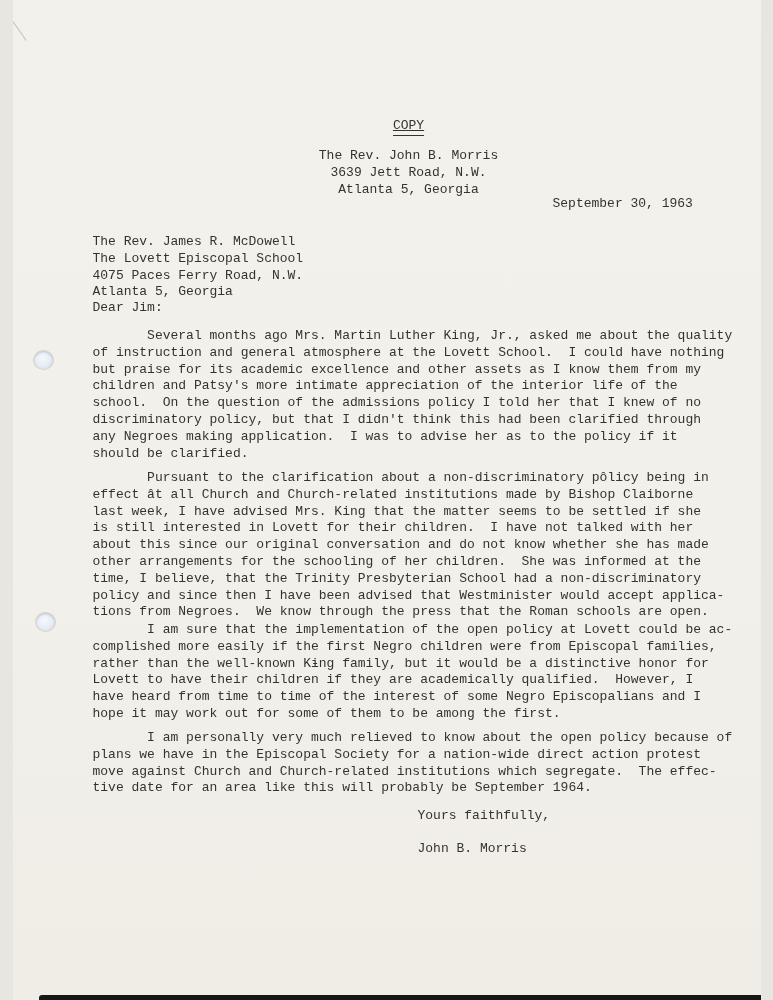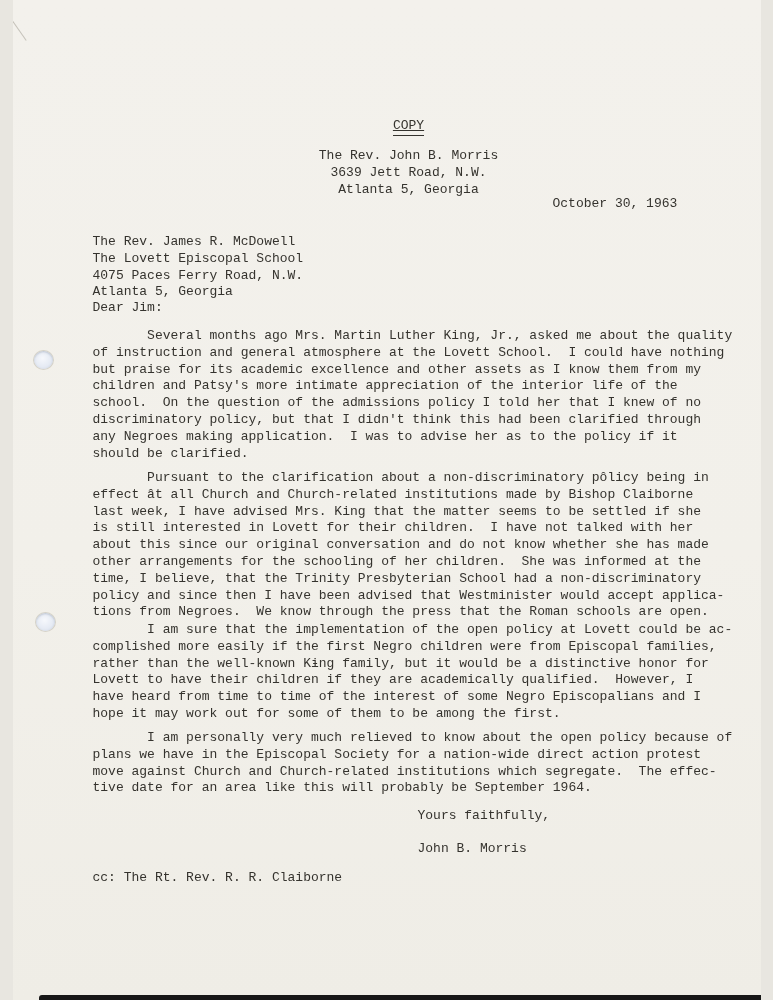--- a/index.html
+++ b/index.html
@@ -83,21 +83,21 @@
 
   <div class="hole hole-1"></div>
   <div class="hole hole-2"></div>
 
   <div class="mono copy-wrap"><span class="copy-heading">COPY</span></div>
 
   <div class="mono sender">The Rev. John B. Morris
 3639 Jett Road, N.W.
 Atlanta 5, Georgia</div>
 
-  <div class="mono date">October 30, 1963</div>
+  <div class="mono date">September 30, 1963</div>
 
   <div class="mono recipient">The Rev. James R. McDowell
 The Lovett Episcopal School
 4075 Paces Ferry Road, N.W.
 Atlanta 5, Georgia</div>
 
   <div class="mono salutation">Dear Jim:</div>
 
   <div class="mono para para-1">       Several months ago Mrs. Martin Luther King, Jr., asked me about the quality
 of instruction and general atmosphere at the Lovett School.  I could have nothing
@@ -127,18 +127,17 @@
 
   <div class="mono para para-4">       I am personally very much relieved to know about the open policy because of
 plans we have in the Episcopal Society for a nation-wide direct action protest
 move against Church and Church-related institutions which segregate.  The effec-
 tive date for an area like this will probably be September 1964.</div>
 
   <div class="mono closing">Yours faithfully,</div>
 
   <div class="mono signature">John B. Morris</div>
 
-  <div class="mono cc">cc: The Rt. Rev. R. R. Claiborne</div>
 
 
   <div class="bottom-edge"></div>
 
 </div>
 
 </body></html>

